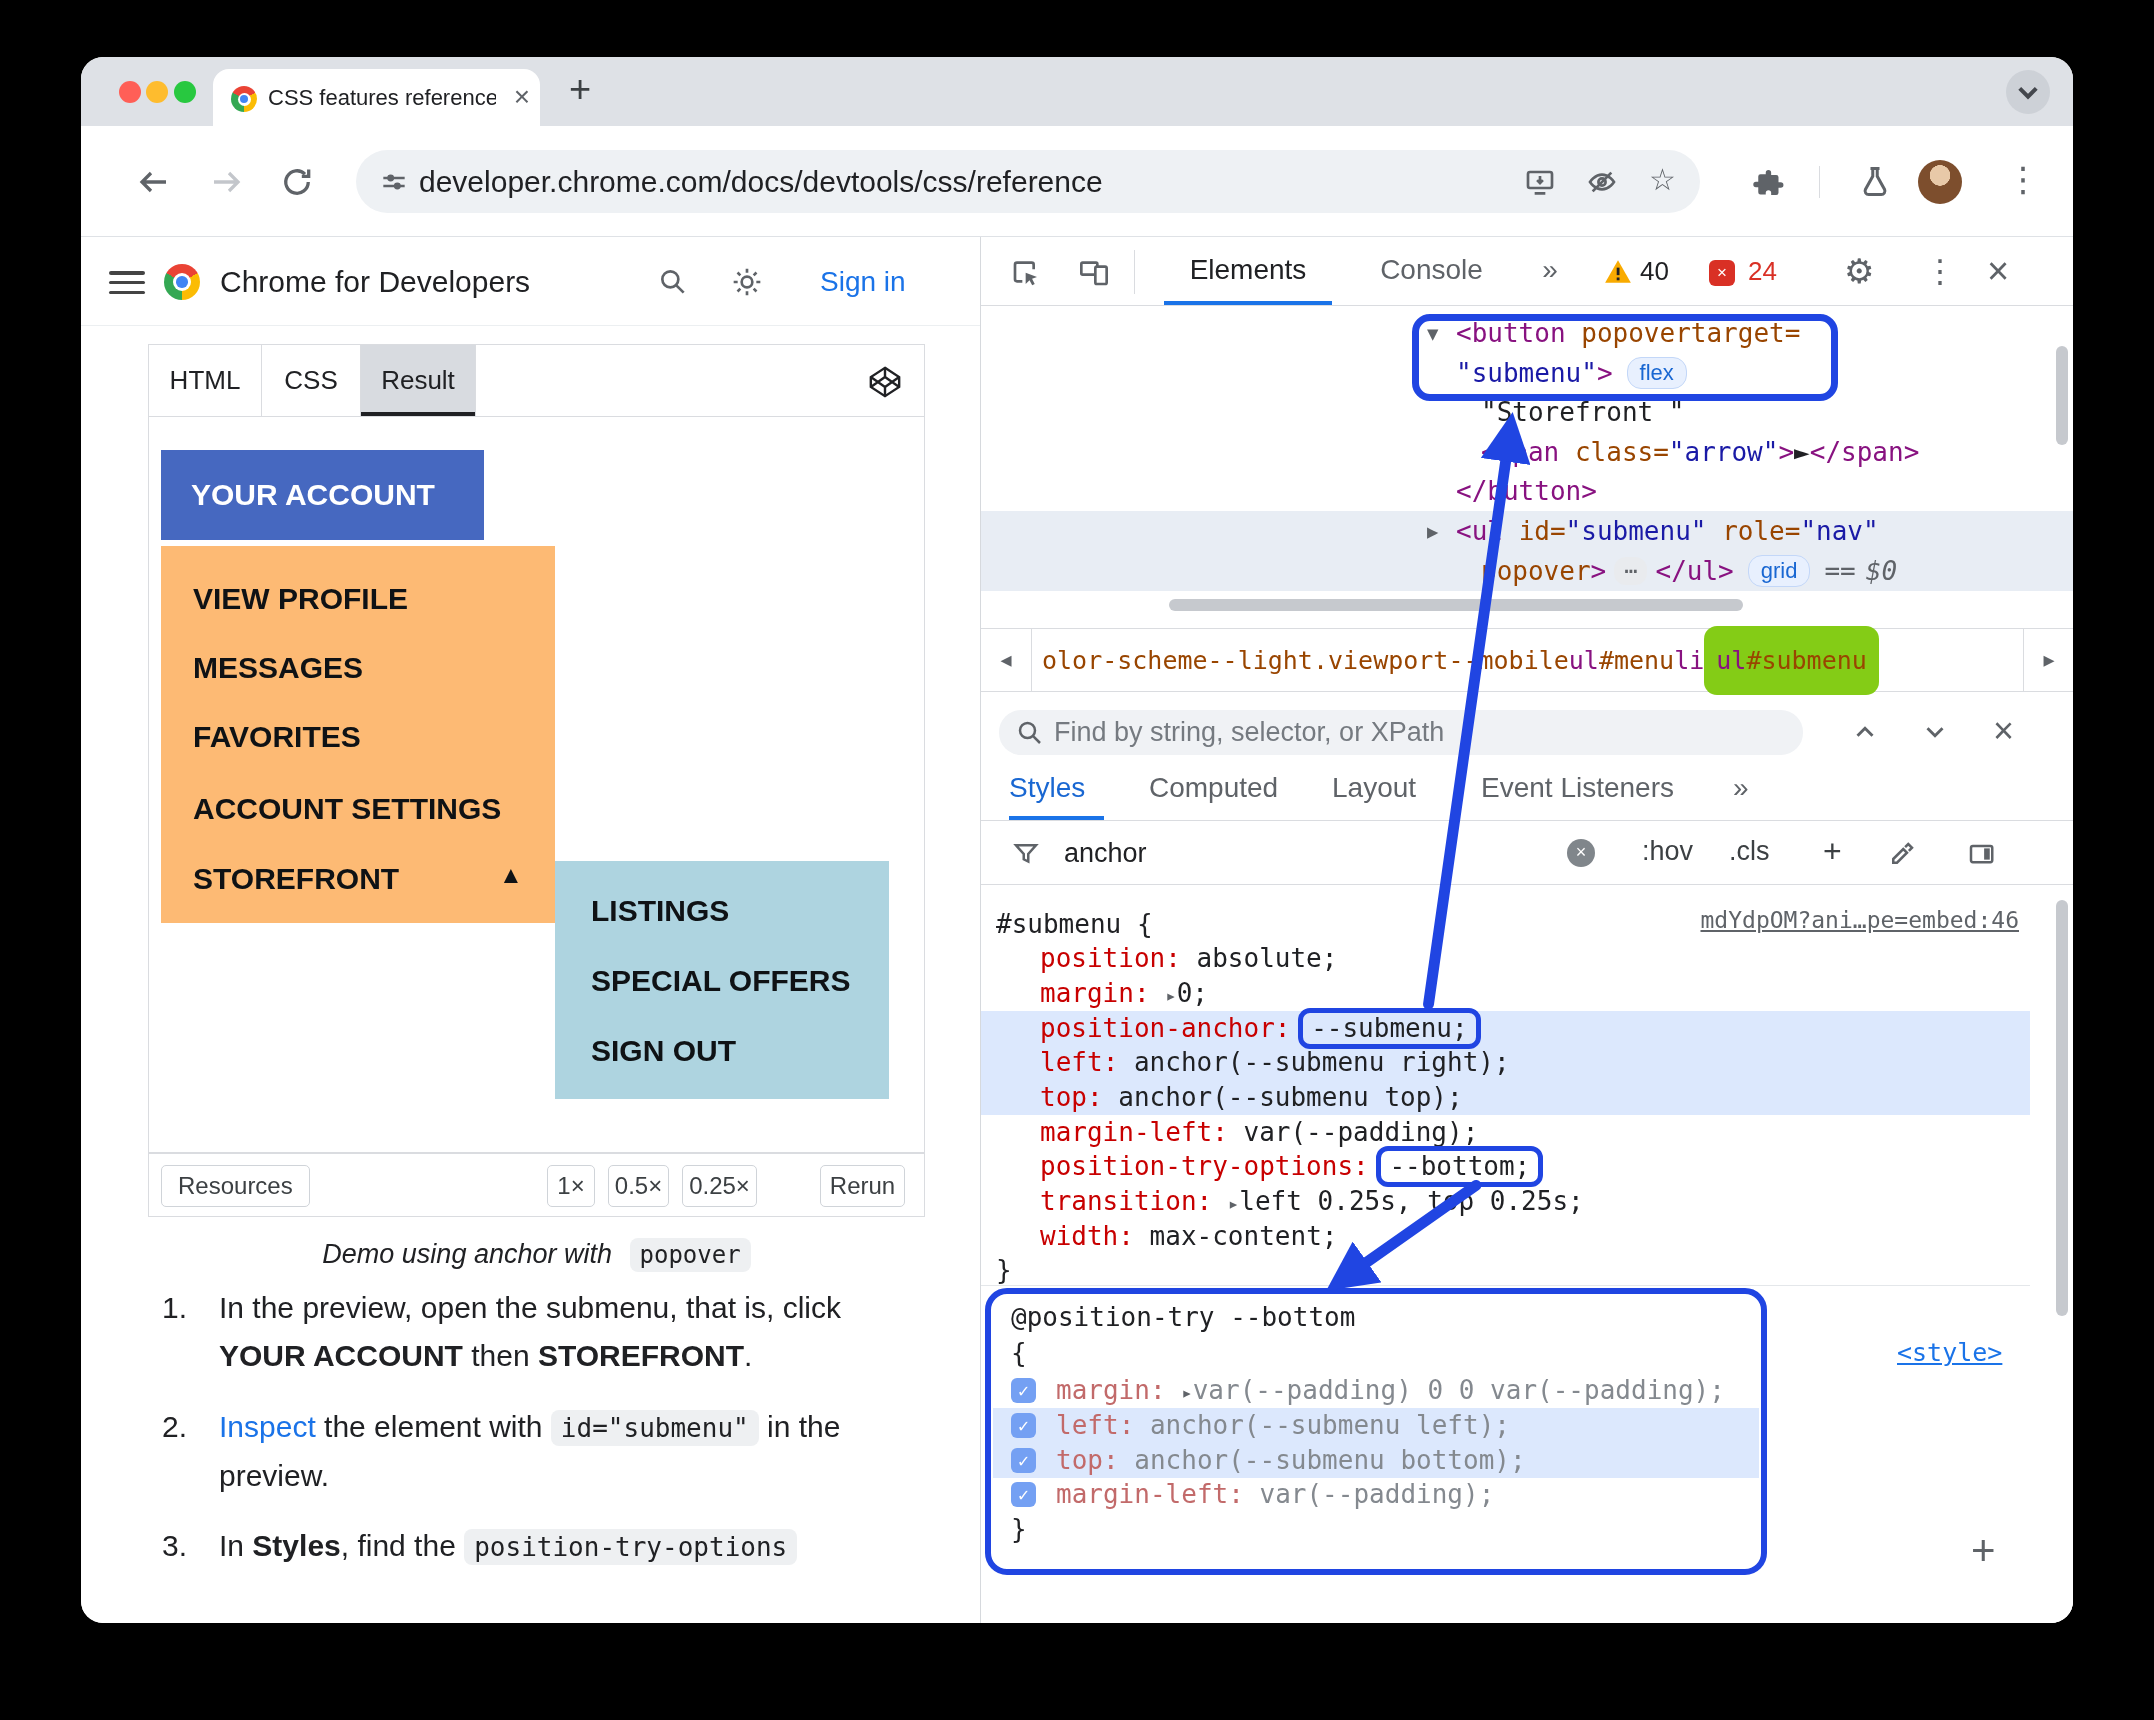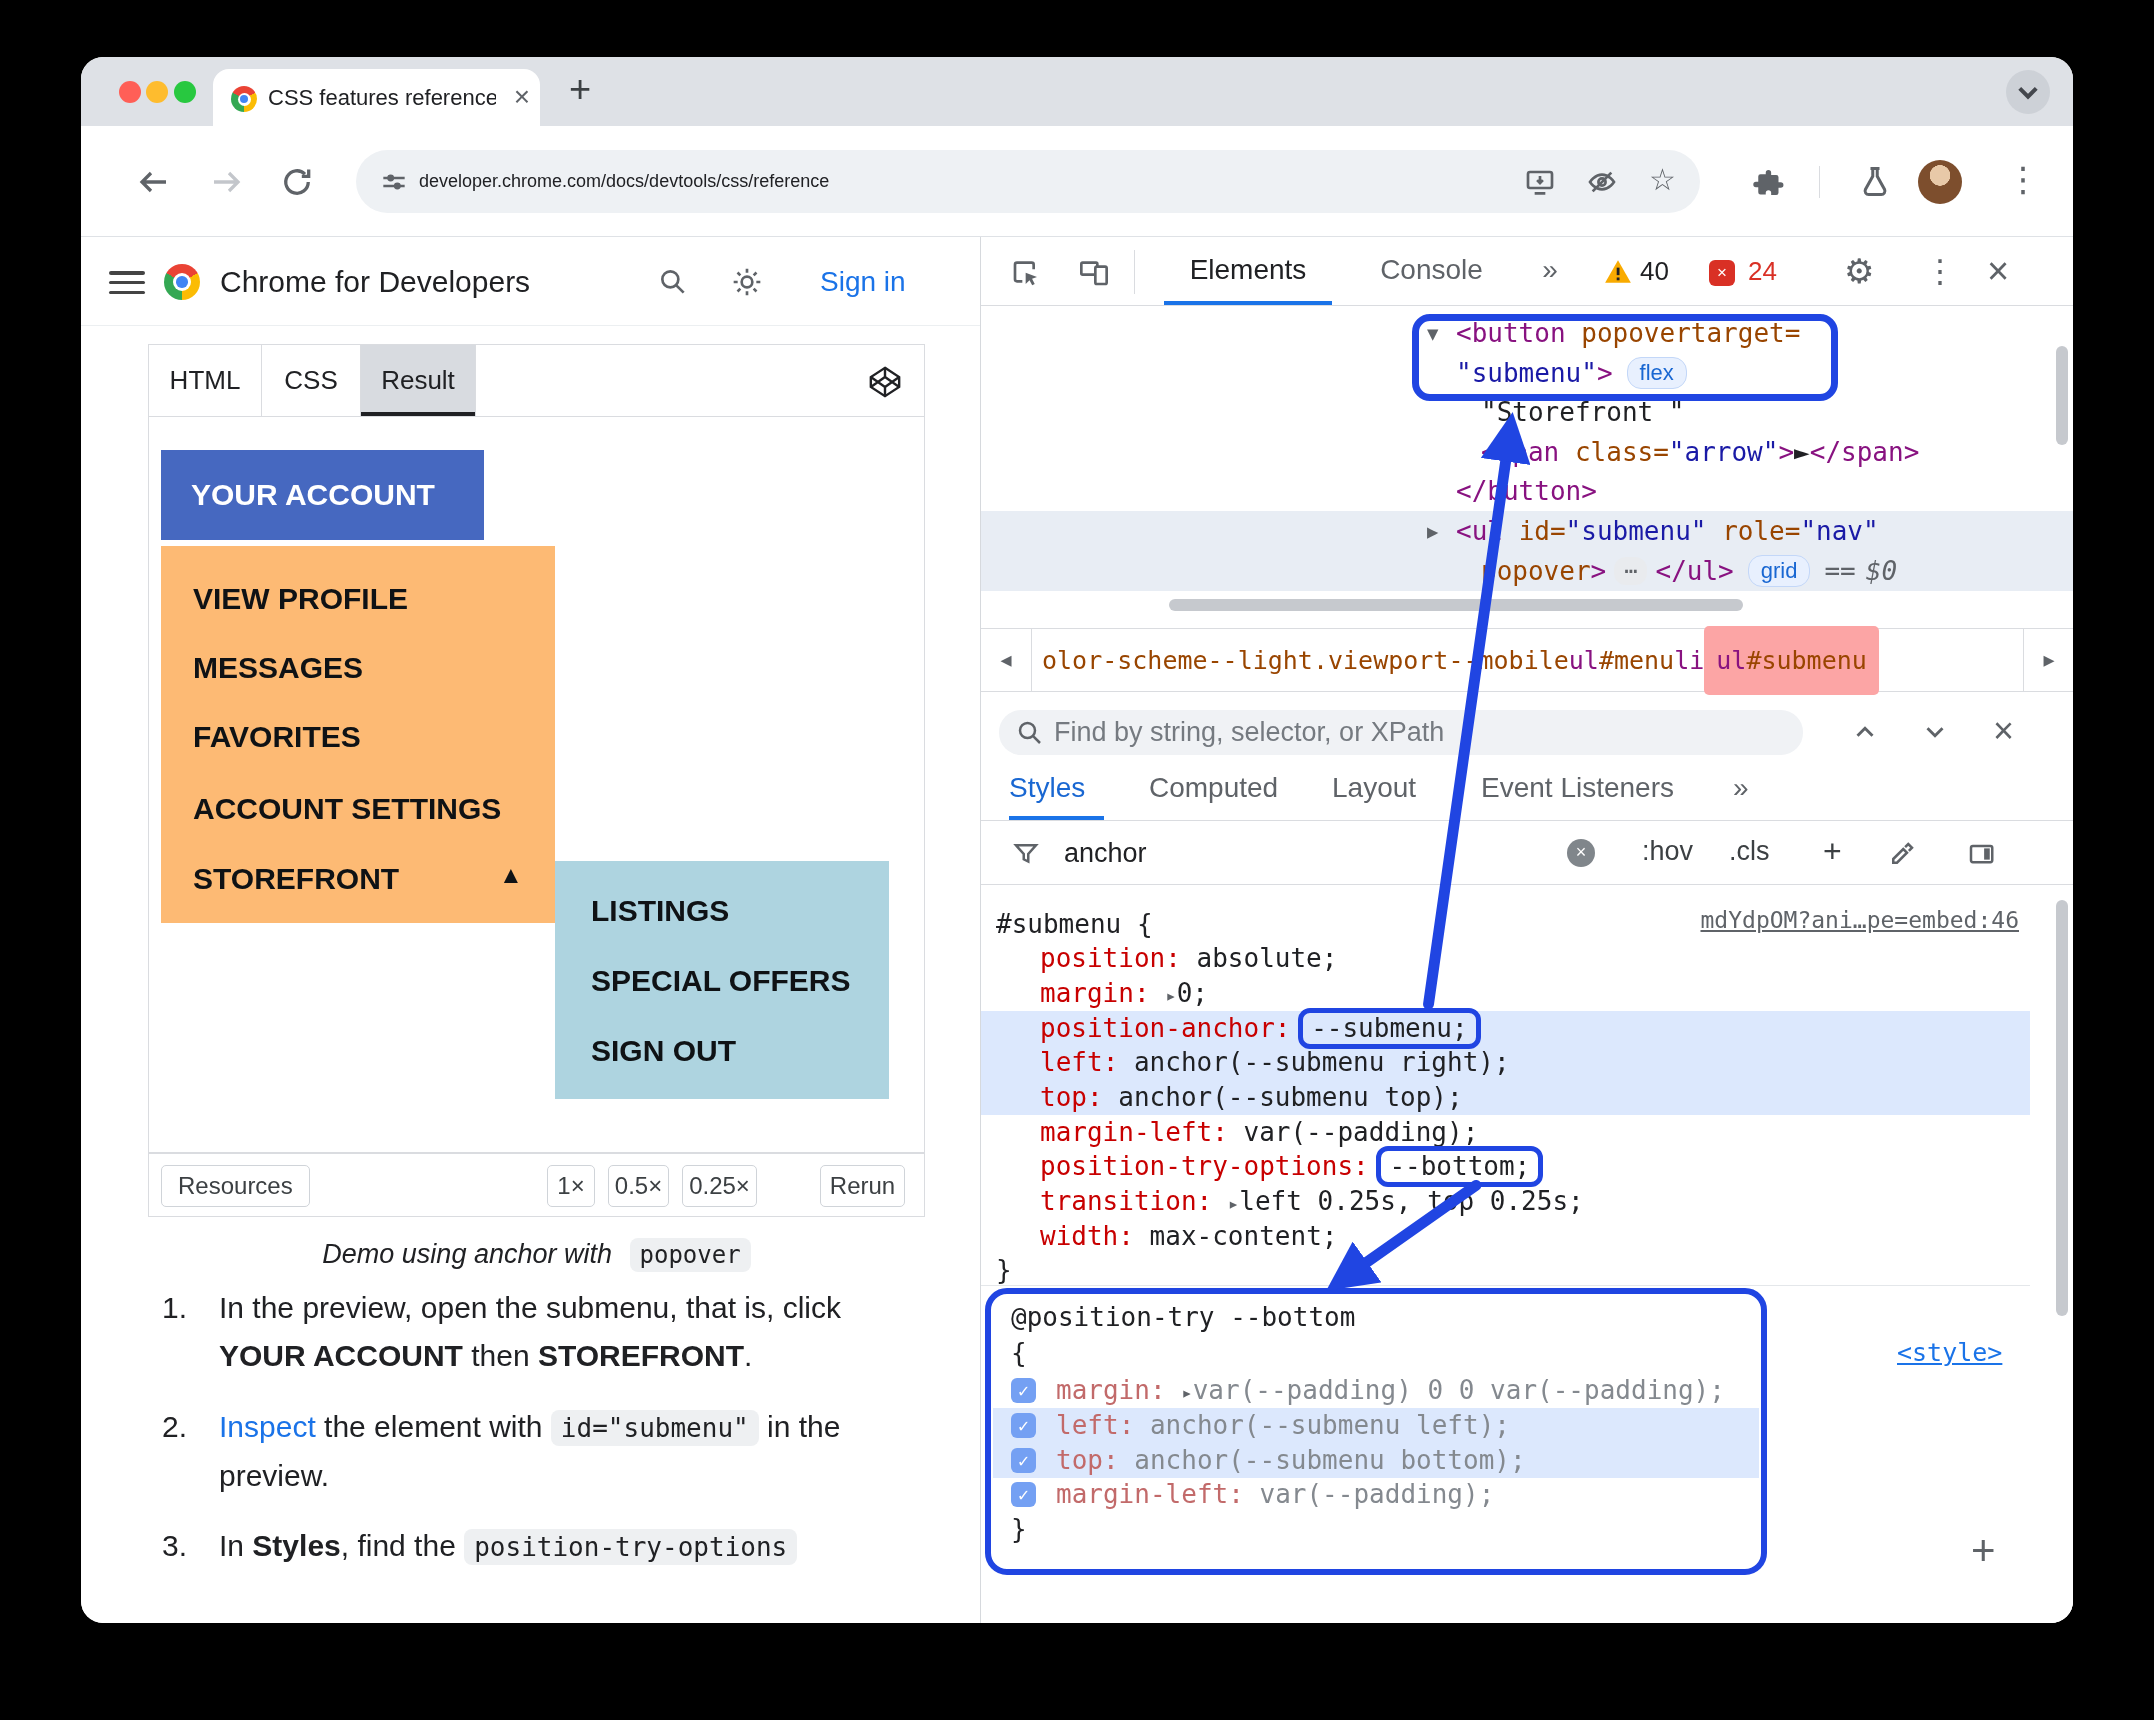--- a/index.html
+++ b/index.html
@@ -20,21 +20,21 @@
 
   
   .clogo{position:relative;border-radius:50%;background:conic-gradient(from -60deg,#ea4335 0 120deg,#fbbc04 0 240deg,#34a853 0)}
   .clogo::before{content:"";position:absolute;inset:25%;background:#fff;border-radius:50%}
   .clogo::after{content:"";position:absolute;inset:34%;background:#4285f4;border-radius:50%}
 
   
   .toolbar{position:absolute;left:0;top:69px;width:1992px;height:111px;background:#fff;border-bottom:1px solid #dfe2e6}
   .navico{position:absolute;top:38px;width:36px;height:36px}
   .omnibox{position:absolute;left:275px;top:24px;width:1344px;height:63px;border-radius:32px;background:#eef1f4}
-  .urltext{position:absolute;left:63px;top:0;height:63px;line-height:63px;font-size:18px;color:#202124;white-space:nowrap}
+  .urltext{position:absolute;left:63px;top:0;height:63px;line-height:63px;font-size:30px;color:#202124;white-space:nowrap}
   .obico{position:absolute;top:16px;width:32px;height:32px}
   .avatar{position:absolute;left:1837px;top:34px;width:44px;height:44px;border-radius:50%;background:radial-gradient(circle at 50% 35%,#e8c9a8 0 28%,#7d4e2d 29% 100%)}
   .kebab{position:absolute;left:1925px;top:0;height:111px;line-height:107px;font-size:34px;color:#5f6368}
   .tsep{position:absolute;left:1738px;top:40px;width:1px;height:32px;background:#dadce0}
 
   
   .sitepane{position:absolute;left:0;top:180px;width:899px;height:1386px;background:#fff}
   .siteheader{position:absolute;left:0;top:0;width:899px;height:89px;border-bottom:1px solid #eceff1}
   .hamburger{position:absolute;left:28px;top:34px;width:36px;height:24px}
   .hamburger i{display:block;height:3.5px;background:#444;margin-bottom:6.4px;border-radius:2px}
@@ -88,21 +88,21 @@
   .morepill{display:inline-block;margin:0 8px;background:#e9ebee;border-radius:12px;padding:0 10px;color:#5f6368;font-size:22px;line-height:28px;vertical-align:2px}
   .eq{color:#5f6368;margin-left:14px}
   .rev{color:#5f6368;font-style:italic;margin-left:10px}
   .annbox{position:absolute;border:7px solid #2045e2;border-radius:18px;z-index:20}
   .sbarh{position:absolute;background:#c6c9ce;border-radius:6px}
 
   .crumbbar{position:absolute;left:0;top:391px;width:1093px;height:64px;border-top:1px solid #dadce0;border-bottom:1px solid #dadce0;background:#fff}
   .crumbbtn{position:absolute;top:0;width:51px;height:62px;line-height:62px;text-align:center;color:#5f6368;font-size:22px}
   .crumbs{position:absolute;left:61px;top:0;height:62px;display:flex;align-items:center;font-family:"DejaVu Sans Mono",monospace;font-size:25px;white-space:nowrap}
   .crtag{color:#881280}.crid{color:#994500}
-  .crumbsel{background:#fca5a5;border-radius:5px;padding:20px 12px}
+  .crumbsel{background:#84cc16;border-radius:13px;padding:20px 12px}
 
   .findbar{position:absolute;left:0;top:463px;width:1093px;height:64px;border-bottom:1px solid #dadce0;background:#fff}
   .findfieldwrap{position:absolute;left:18px;top:10px;width:804px;height:45px;border-radius:22px;background:#f0f2f5}
   .findinput{position:absolute;left:55px;top:0;width:723px;height:45px;border:none;background:transparent;font-size:27px;font-family:"Liberation Sans",sans-serif;color:#202124;outline:none}
   .findinput::placeholder{color:#757a80}
   .fbico{position:absolute;top:17px;width:30px;height:30px}
   .findclose{position:absolute;left:1012px;top:0;height:64px;line-height:61px;font-size:36px;color:#5f6368}
 
   .panetabs{position:absolute;left:0;top:520px;width:1093px;height:64px;border-bottom:1px solid #dadce0;background:#fff}
   .ptab{position:absolute;top:0;height:64px;line-height:61px;font-size:28px;color:#5f6368}

